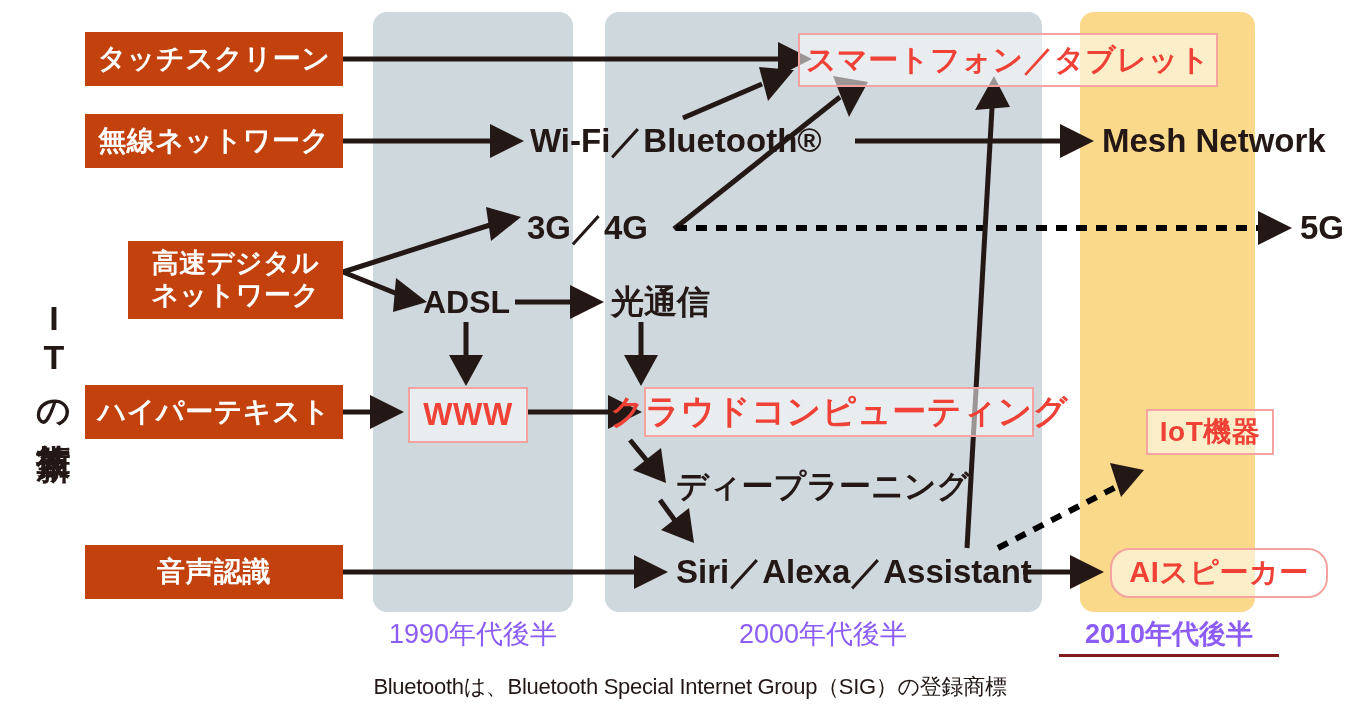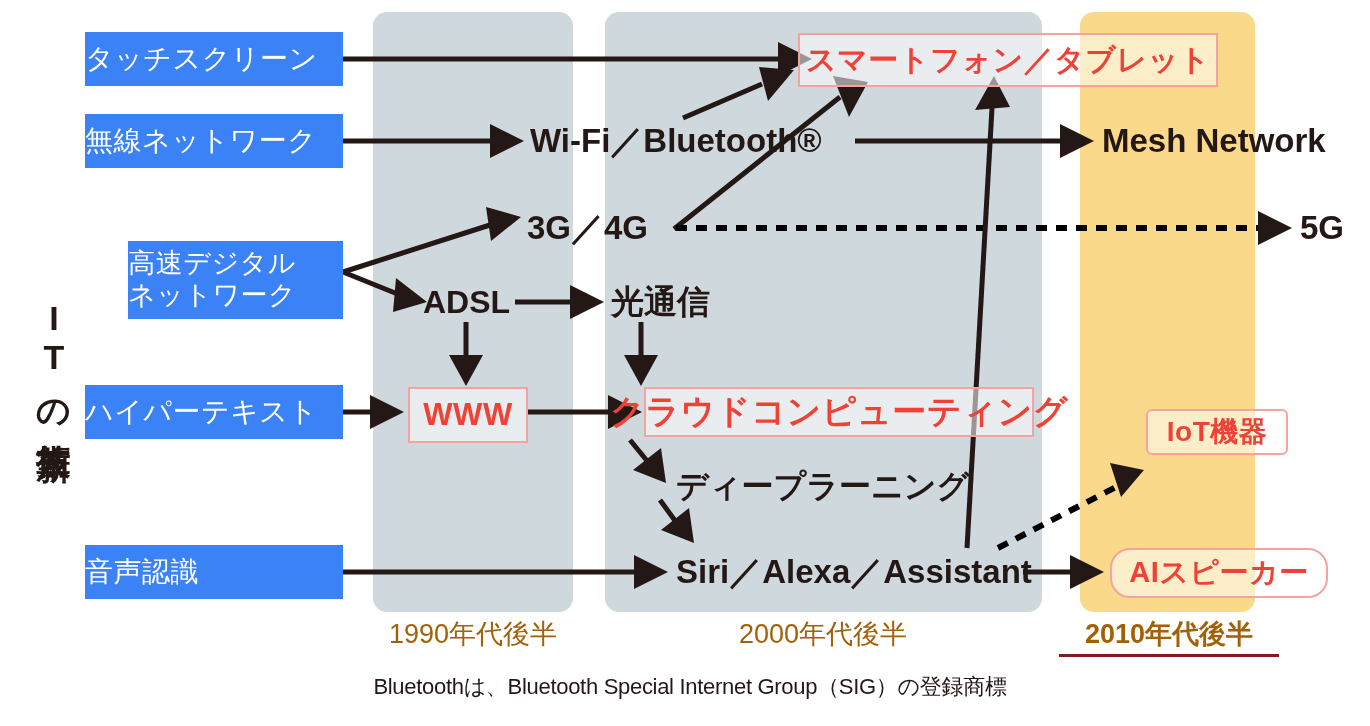--- a/index.html
+++ b/index.html
@@ -34,26 +34,26 @@
     line-height:1.08;
     letter-spacing:1px;
     writing-mode:vertical-rl;
     text-orientation:upright;
     height:420px;
   }
 
   
   .navybox{
     position:absolute;
-    background:#3b82f6;
+    background:#c2410c;
     color:#ffffff;
-    font-weight:400;
+    font-weight:700;
     display:flex;
     align-items:center;
-    justify-content:flex-start;
+    justify-content:center;
     text-align:center;
     line-height:1.18;
     letter-spacing:0.5px;
     box-sizing:border-box;
   }
 
   
   .node{
     position:absolute;
     color:#231815;
@@ -75,21 +75,21 @@
     align-items:center;
     justify-content:center;
     white-space:nowrap;
     box-sizing:border-box;
     letter-spacing:0.5px;
   }
 
   
   .era{
     position:absolute;
-    color:#a16207;
+    color:#8b5cf6;
     font-size:27px;
     text-align:center;
     white-space:nowrap;
   }
   .era.strong{ font-weight:700; border-bottom:3px solid #7f1d1d; padding-bottom:2px; }
 
   #footnote{
     position:absolute;
     left:0; right:0;
     top:672px;
@@ -276,21 +276,21 @@
   </div>
 
   <div class="redbox" style="left:408px; top:387px; width:120px; height:56px; font-size:31px;">
     <span>WWW</span>
   </div>
 
   <div class="redbox" style="left:644px; top:387px; width:390px; height:50px; font-size:34px;">
     <span>クラウドコンピューティング</span>
   </div>
 
-  <div class="redbox" style="left:1146px; top:409px; width:142px; height:46px; font-size:28px;border-radius:6px;">
+  <div class="redbox" style="left:1146px; top:409px; width:128px; height:46px; font-size:28px;">
     <span>IoT機器</span>
   </div>
 
   <div class="redbox" style="left:1110px; top:548px; width:218px; height:50px; font-size:29px;border-radius:20px;">
     <span>AIスピーカー</span>
   </div>
 
   <div class="era" style="left:363px; top:616px; width:220px;">1990年代後半</div>
 
   <div class="era" style="left:713px; top:616px; width:220px;">2000年代後半</div>

